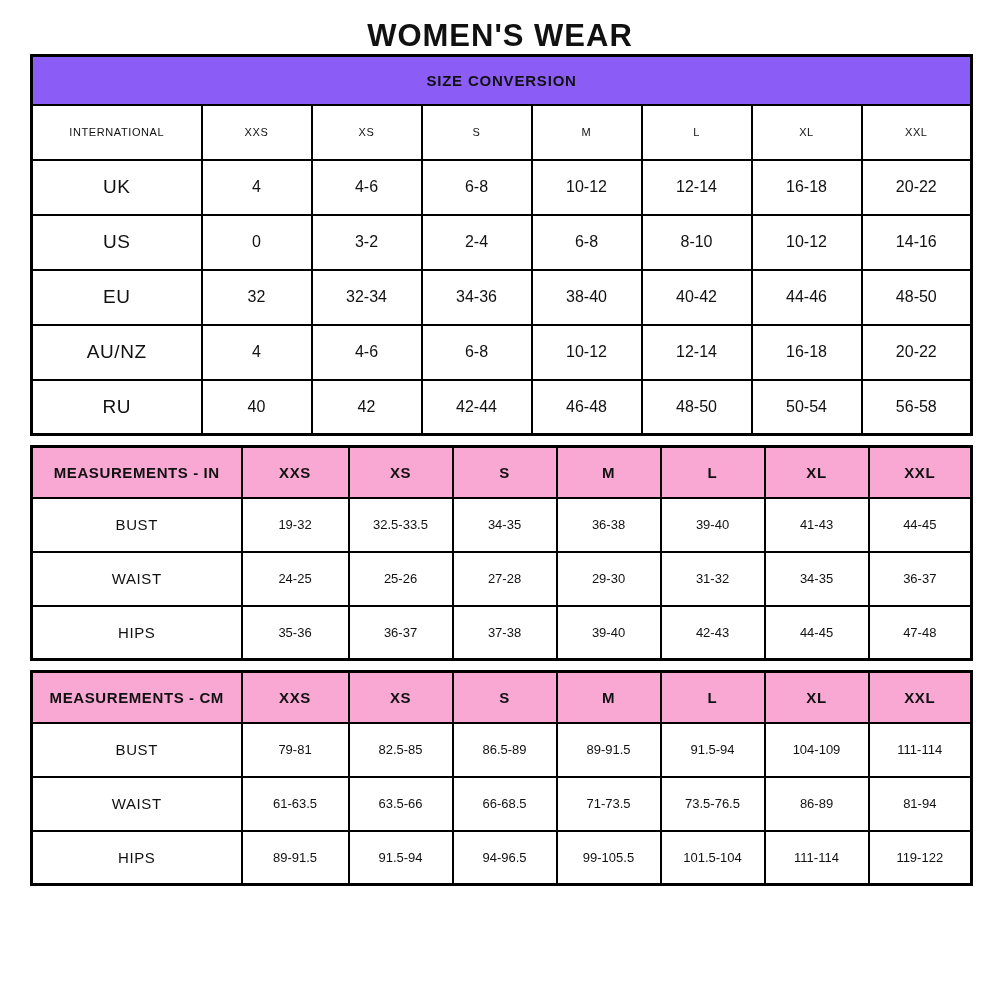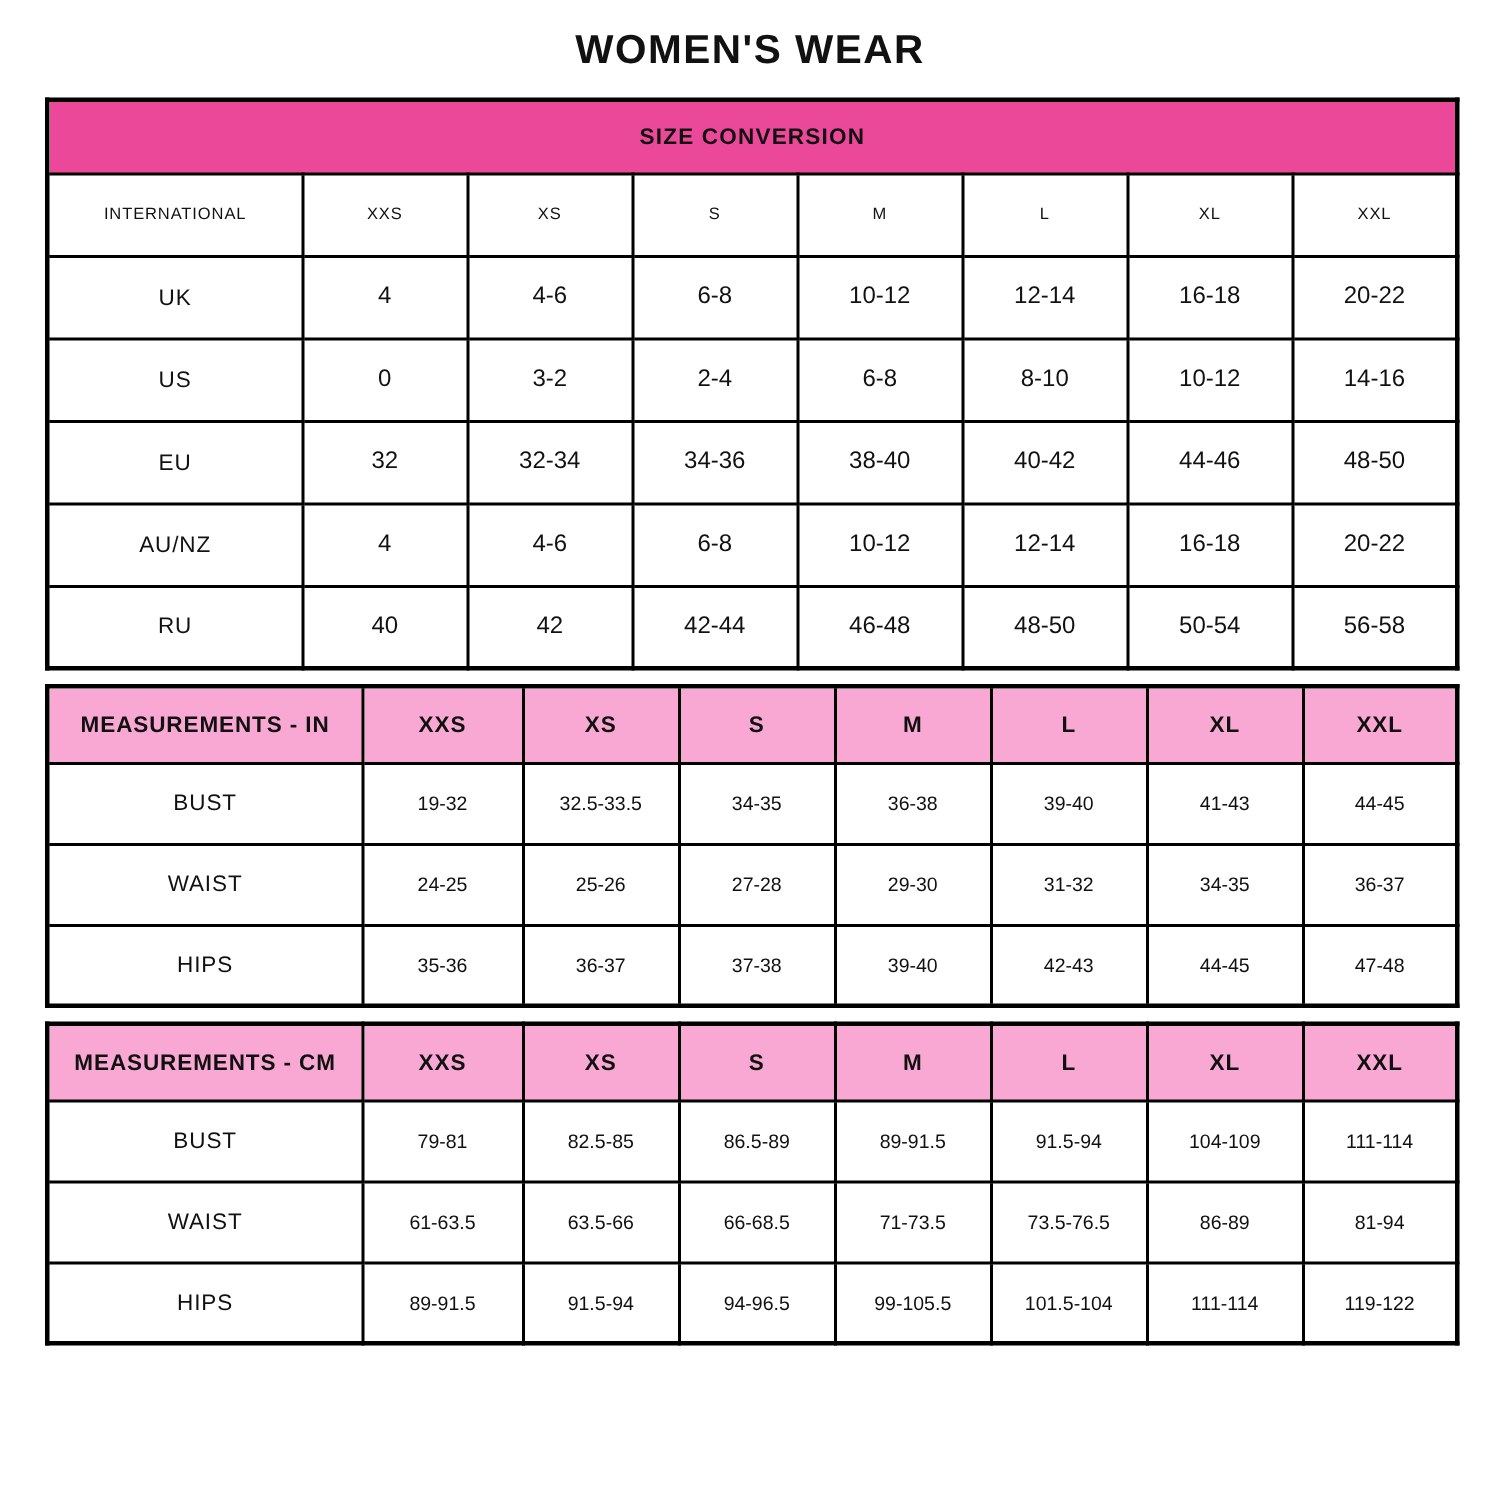--- a/index.html
+++ b/index.html
@@ -11,23 +11,23 @@
     height: 1000px;
     font-family: "Liberation Sans", sans-serif;
     color: #111111;
   }
   .page {
     width: 1000px;
     height: 1000px;
     padding: 12px 30px 10px 30px;
   }
   h1.title {
-    margin: 6px 0 16px 0;
+    margin: 6px 0 0 0;
     text-align: center;
-    font-size: 27px;
+    font-size: 31px;
     font-weight: 700;
     letter-spacing: 1px;
     color: #111111;
   }
   table {
     width: 940px;
     border-collapse: collapse;
     table-layout: fixed;
     border: 3px solid #000000;
     margin: 0 0 9px 0;
@@ -36,28 +36,28 @@
     border: 2px solid #000000;
     text-align: center;
     vertical-align: middle;
     padding: 0 2px;
     overflow: hidden;
     white-space: nowrap;
   }
   
   .t1 td { height: 55px; font-size: 16px; }
   .t1 tr.banner td {
-    background: #ec4899;
+    background: #8b5cf6;
     height: 49px;
     font-weight: 700;
     font-size: 15px;
     letter-spacing: 0.8px;
   }
   .t1 tr.colhead td { letter-spacing: 0.6px; font-size: 11px; }
-  .t1 td.rowlabel { letter-spacing: 0.6px; font-size: 15px; }
+  .t1 td.rowlabel { letter-spacing: 0.6px; font-size: 19px; }
   
   .t2 td { height: 54px; font-size: 13px; }
   .t2 tr.hdr td {
     background: #f9a8d4;
     height: 51px;
     font-weight: 700;
     font-size: 15px;
     letter-spacing: 0.6px;
   }
   .t2 td.rowlabel { font-size: 15px; letter-spacing: 0.6px; text-align: center; }

